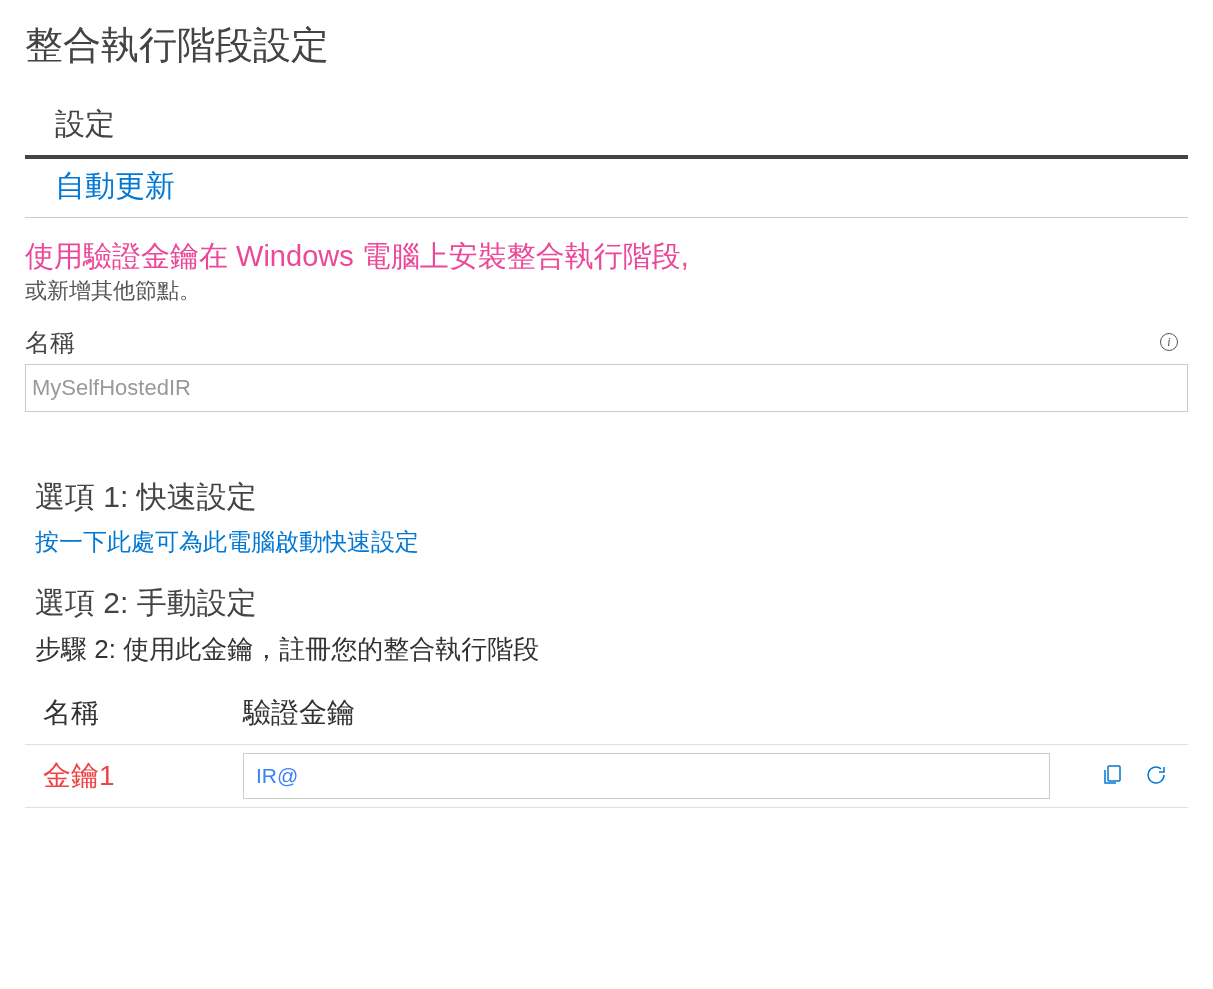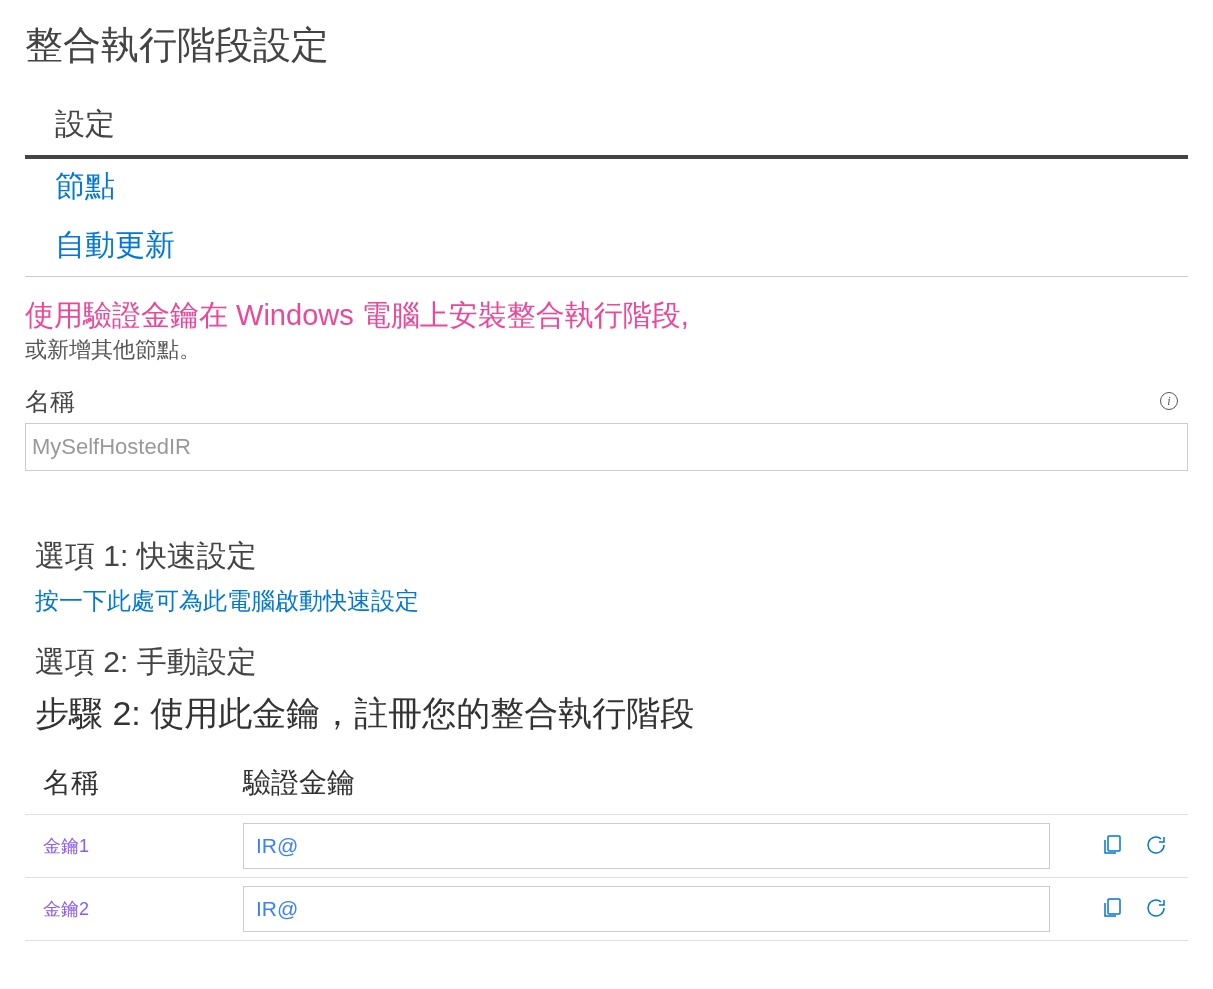--- a/index.html
+++ b/index.html
@@ -90,21 +90,21 @@
       margin-top: 10px;
     }
     .link-text {
       font-size: 24px;
       color: #0078d4;
       cursor: pointer;
       margin-bottom: 25px;
       display: block;
     }
     .step-text {
-      font-size: 34px;
+      font-size: 26px;
       color: #333;
       margin-bottom: 15px;
       margin-top: 5px;
     }
     .keys-table {
       width: 100%;
       border-collapse: collapse;
     }
     .keys-table th {
       text-align: left;
@@ -113,22 +113,22 @@
       color: #333;
       padding: 12px 18px;
       border-bottom: 1px solid #e0e0e0;
     }
     .keys-table td {
       padding: 8px 18px;
       border-bottom: 1px solid #e0e0e0;
       vertical-align: middle;
     }
     .key-name-cell {
-      font-size: 18px;
-      color: #8b5cf6;
+      font-size: 28px;
+      color: #ef4444;
       width: 200px;
     }
     .key-value-cell {
       width: auto;
     }
     .key-input {
       width: 100%;
       padding: 10px 12px;
       font-size: 21px;
       border: 1px solid #ccc;
@@ -159,21 +159,20 @@
   </style>
 </head>
 <body>
 
 
 
 <h1 class="page-title">整合執行階段設定</h1>
 
 <div class="tabs">
   <div class="tab active">設定</div>
-  <div class="tab">節點</div>
   <div class="tab">自動更新</div>
 </div>
 
 <div class="description">使用驗證金鑰在 Windows 電腦上安裝整合執行階段,</div>
 <div class="description-sub">或新增其他節點。</div>
 
 <div class="field-label-row">
   <div class="field-label">名稱</div>
   <div class="info-icon">i</div>
 </div>
@@ -209,37 +208,17 @@
             </svg>
         </span>
         <span class="icon-btn">
           <svg viewBox="0 0 24 24">
               <path d="M20 12a8 8 0 1 1-3-6.2"></path>
               <path d="M20 4v5h-5"></path>
             </svg>
         </span>
       </td>
     </tr>
-    <tr>
-      <td class="key-name-cell">金鑰2</td>
-      <td class="key-value-cell">
-        <input type="text" class="key-input" value="IR@" style="">
-      </td>
-      <td class="key-actions-cell">
-        <span class="icon-btn">
-          <svg viewBox="0 0 24 24">
-              <rect x="8" y="3" width="12" height="15" rx="1"></rect>
-              <path d="M5 7 v13 h11"></path>
-            </svg>
-        </span>
-        <span class="icon-btn">
-          <svg viewBox="0 0 24 24">
-              <path d="M20 12a8 8 0 1 1-3-6.2"></path>
-              <path d="M20 4v5h-5"></path>
-            </svg>
-        </span>
-      </td>
-    </tr>
   </tbody>
 </table>
 
 
 
 
 </body></html>

